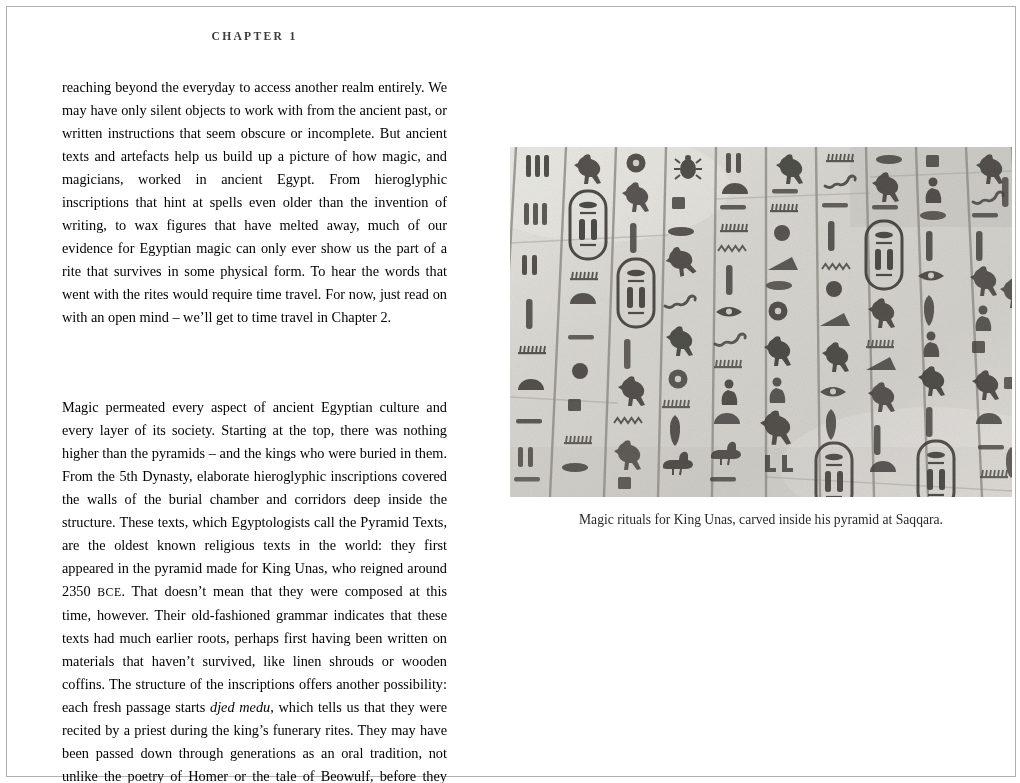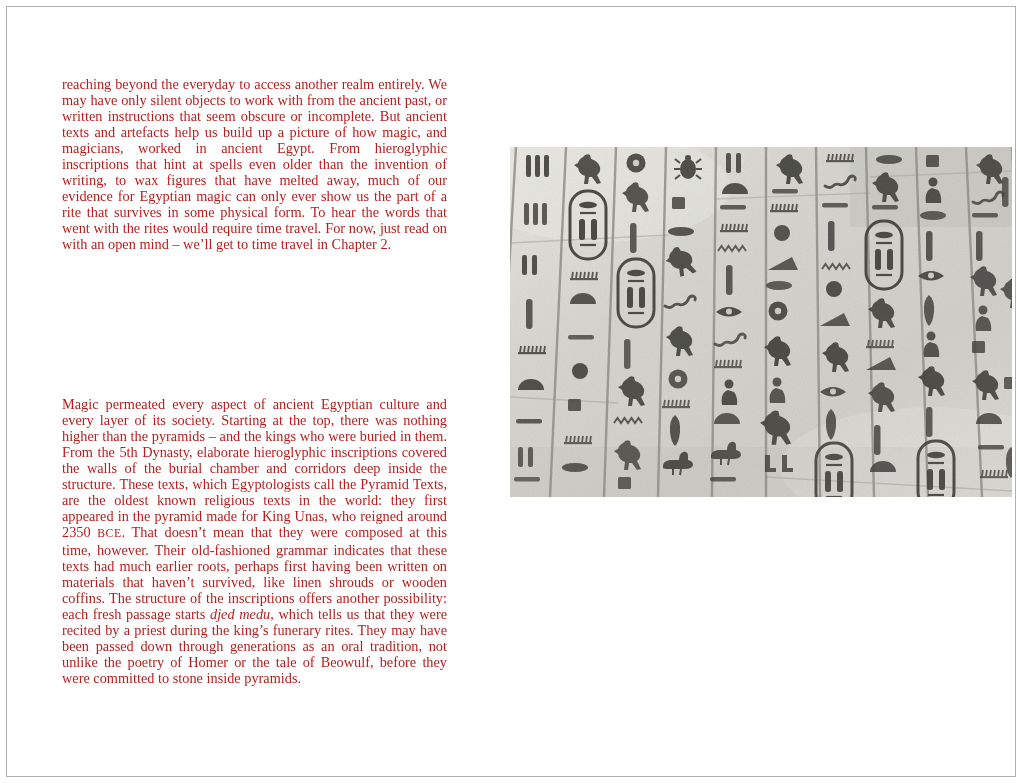--- a/index.html
+++ b/index.html
@@ -24,22 +24,22 @@
     font-weight:700;
     letter-spacing:2.3px;
     color:#3c3c3c;
   }
   .body-text{
     position:absolute;
     left:62px;width:385px;
     margin:0;
     text-align:justify;
     font-size:14.3px;
-    line-height:16px;
-    color:#b91c1c;
+    line-height:23px;
+    color:#000000;
   }
   .para1{top:76px;}
   .para2{top:372px;margin-top:24px;}
   .section-heading{
     position:absolute;
     left:62px;top:327px;width:385px;
     text-align:center;
     font-size:17.5px;
     font-weight:700;
     letter-spacing:0.3px;
@@ -65,20 +65,21 @@
   }
   .seg-italic{font-style:italic;}
   .seg-smallcaps{font-size:11.7px;letter-spacing:0.5px;}
 </style>
 </head>
 <body>
 
 <div id="stage">
   <div class="frame"></div>
 
+  <div class="running-head">CHAPTER 1</div>
 
   <p class="body-text para1">reaching beyond the everyday to access another realm entirely. We may have only silent objects to work with from the ancient past, or written instructions that seem obscure or incomplete. But ancient texts and artefacts help us build up a picture of how magic, and magicians, worked in ancient Egypt. From hieroglyphic inscriptions that hint at spells even older than the invention of writing, to wax figures that have melted away, much of our evidence for Egyptian magic can only ever show us the part of a rite that survives in some physical form. To hear the words that went with the rites would require time travel. For now, just read on with an open mind – we’ll get to time travel in Chapter 2.</p>
 
 
   <p class="body-text para2"><span>Magic permeated every aspect of ancient Egyptian culture and every layer of its society. Starting at the top, there was nothing higher than the pyramids – and the kings who were buried in them. From the 5th Dynasty, elaborate hieroglyphic inscriptions covered the walls of the burial chamber and corridors deep inside the structure. These texts, which Egyptologists call the Pyramid Texts, are the oldest known religious texts in the world: they first appeared in the pyramid made for King Unas, who reigned around 2350 </span><span class="seg-smallcaps">BCE</span><span>. That doesn’t mean that they were composed at this time, however. Their old-fashioned grammar indicates that these texts had much earlier roots, perhaps first having been written on materials that haven’t survived, like linen shrouds or wooden coffins. The structure of the inscriptions offers another possibility: each fresh passage starts </span><span class="seg-italic">djed medu</span><span>, which tells us that they were recited by a priest during the king’s funerary rites. They may have been passed down through generations as an oral tradition, not unlike the poetry of Homer or the tale of Beowulf, before they were committed to stone inside pyramids.</span></p>
 
 
   <figure class="figure" style="margin:0">
     <svg width="502" height="350" viewBox="0 0 502 350" xmlns="http://www.w3.org/2000/svg">
       <defs>
@@ -336,14 +337,15 @@
             <use href="#gTallbar" transform="translate(492 30)" opacity="0.8"></use>
               <use href="#gBird" transform="translate(490 130)" opacity="0.85"></use>
             <use href="#gBlock" transform="translate(494 230)" opacity="0.8"></use>
               <use href="#gFeather" transform="translate(494 300)" opacity="0.8"></use>
           </g>
         </g>
 
         <rect width="502" height="350" filter="url(#grain)" opacity="0.22"></rect>
       </g>
     </svg>
+    <figcaption class="figure-caption">Magic rituals for King Unas, carved inside his pyramid at Saqqara.</figcaption>
   </figure>
 </div>
 
 </body></html>

